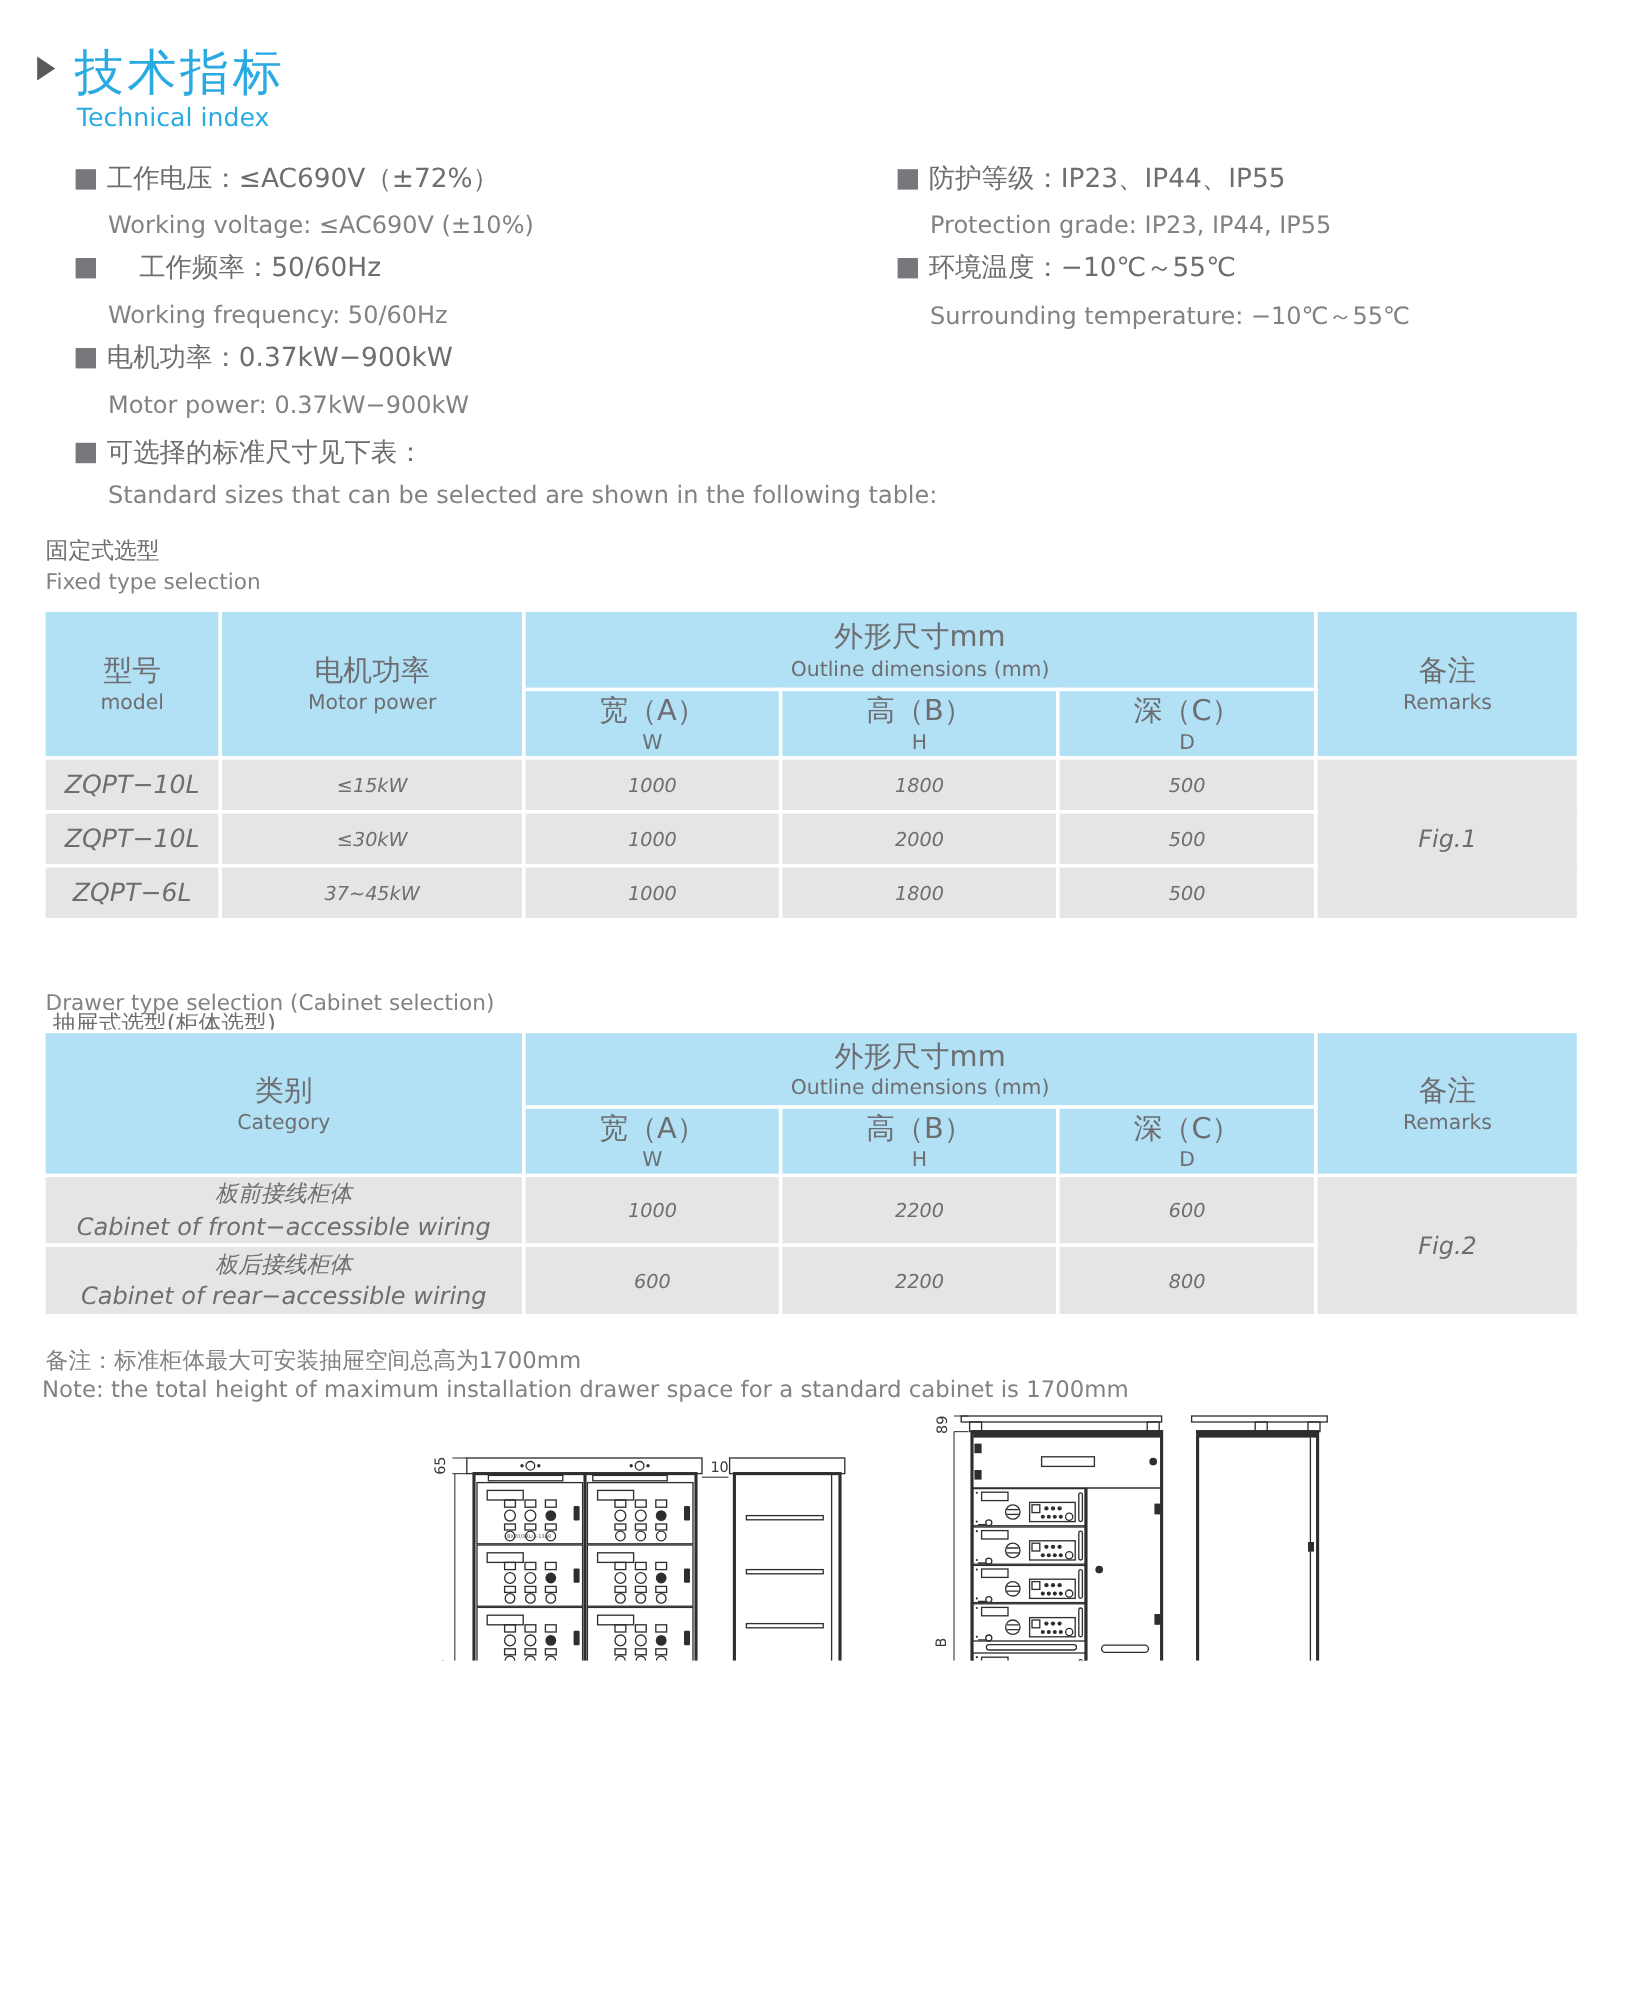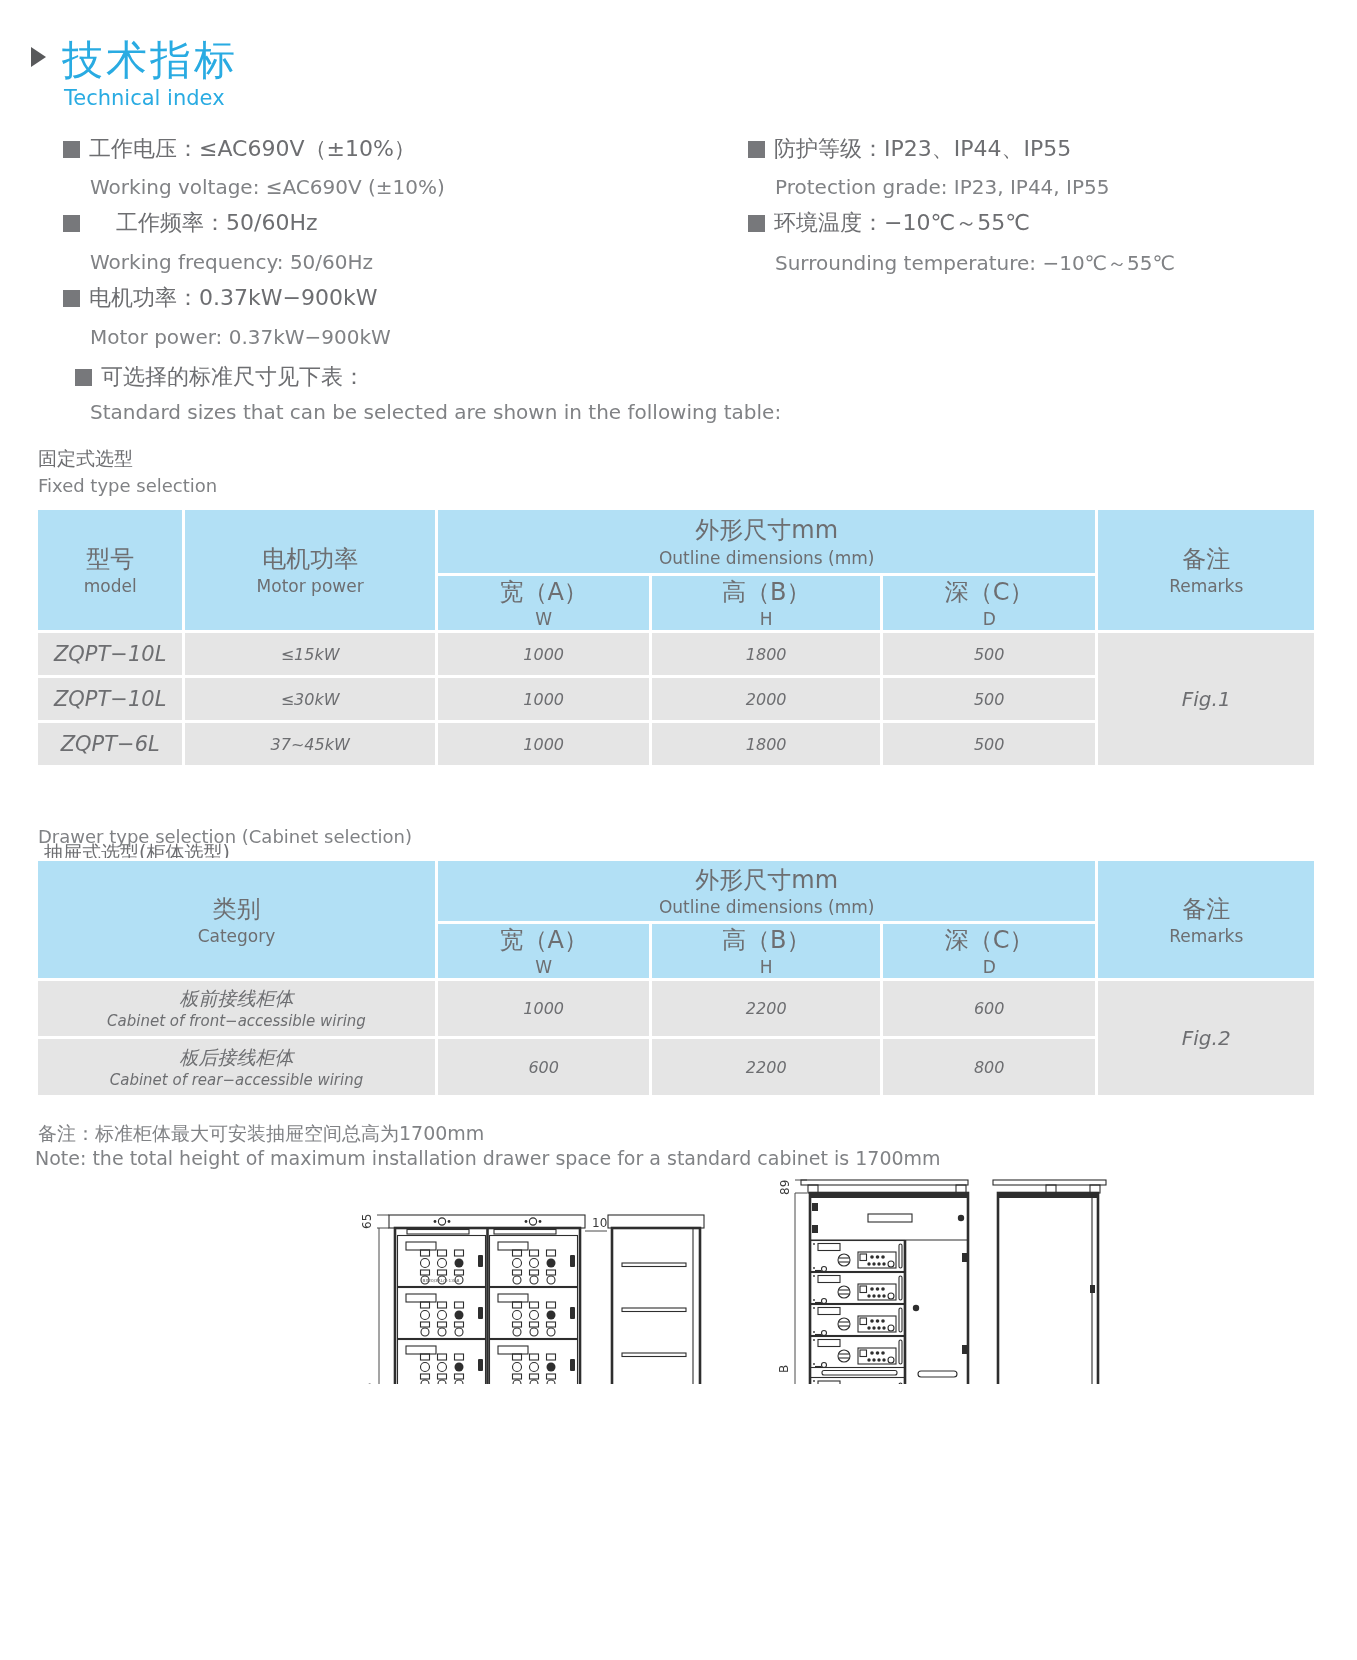--- a/index.html
+++ b/index.html
@@ -20,21 +20,21 @@
   
   table.spec-table{position:absolute;border-collapse:collapse;table-layout:fixed;}
   table.spec-table td{border:3px solid #ffffff;text-align:center;vertical-align:middle;padding:0;}
   td.hd{background:#b2e0f5;}
   td.bd{background:#e5e5e5;font-style:italic;}
   .czh{font-size:24px;color:#6d6e71;line-height:1.35;}
   .cen{font-size:17px;color:#6d6e71;line-height:1.3;}
   .val{font-size:16px;color:#6d6e71;}
   .model{font-size:21px;color:#6d6e71;}
   .cat-zh{font-size:19px;color:#6d6e71;line-height:1.35;}
-  .cat-en{font-size:15px;color:#6d6e71;line-height:1.3;}
+  .cat-en{font-size:20px;color:#6d6e71;line-height:1.3;}
   .fig-ref{font-size:20px;color:#6d6e71;}
   
   .note{position:absolute;font-size:19px;color:#808285;white-space:nowrap;}
   
   .figsvg{position:absolute;}
   .ln{fill:none;stroke:#2e2e2e;stroke-width:1.1;}
   .lnb{fill:none;stroke:#2e2e2e;stroke-width:2.6;}
   .flt{fill:#2e2e2e;stroke:none;}
   .dim{stroke:#4a4a4a;stroke-width:1;fill:none;}
   .dimtxt{font-family:"DejaVu Sans",sans-serif;font-size:12px;fill:#3a3a3a;}
@@ -46,37 +46,37 @@
 <body>
 
 <div class="page">
 
   <div class="hdr-arrow"></div>
   <div class="title-zh">技术指标</div>
   <div class="title-en">Technical index</div>
 
   <div class="spec" style="left:63px;top:134px;">
     <span class="bullet"></span>
-    <span>工作电压：≤AC690V（±10%）</span>
+    <span>工作电压：≤AC690V（±72%）</span>
   </div>
   <div class="spec-en" style="left:90px;top:175px;">Working voltage: ≤AC690V (±10%)</div>
 
   <div class="spec" style="left:63px;top:208px;gap:27px;">
     <span class="bullet"></span>
     <span>工作频率：50/60Hz</span>
   </div>
   <div class="spec-en" style="left:90px;top:250px;">Working frequency: 50/60Hz</div>
 
   <div class="spec" style="left:63px;top:283px;">
     <span class="bullet"></span>
     <span>电机功率：0.37kW−900kW</span>
   </div>
   <div class="spec-en" style="left:90px;top:325px;text-align:right;">Motor power: 0.37kW−900kW</div>
 
-  <div class="spec" style="left:63px;top:362px;margin-left:12px;">
+  <div class="spec" style="left:63px;top:362px;">
     <span class="bullet"></span>
     <span>可选择的标准尺寸见下表：</span>
   </div>
   <div class="spec-en" style="left:90px;top:400px;">Standard sizes that can be selected are shown in the following table:</div>
 
   <div class="spec" style="left:748px;top:134px;">
     <span class="bullet"></span>
     <span>防护等级：IP23、IP44、IP55</span>
   </div>
   <div class="spec-en" style="left:775px;top:175px;">Protection grade: IP23, IP44, IP55</div>

